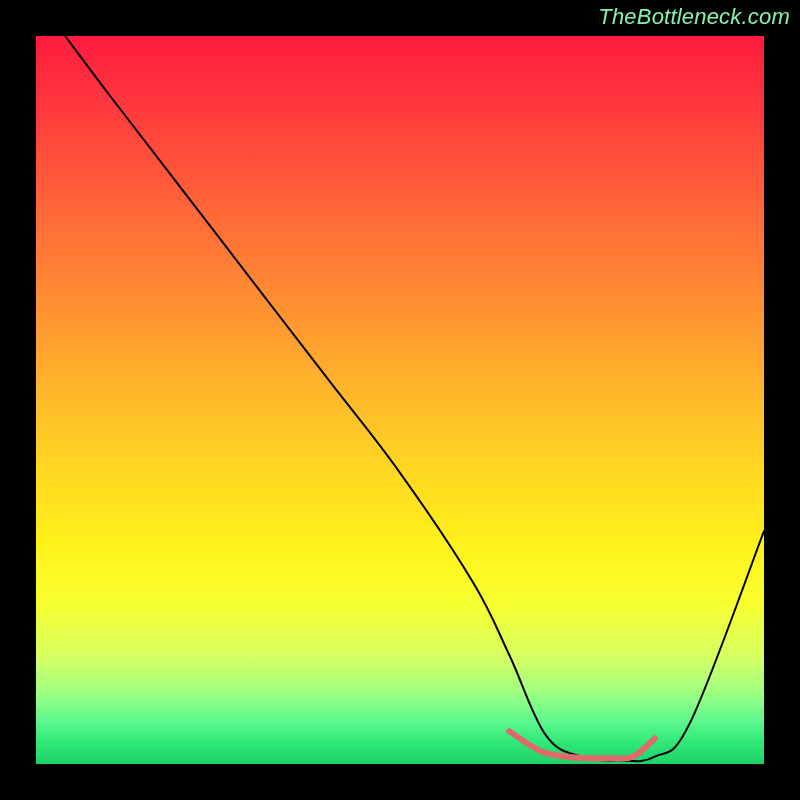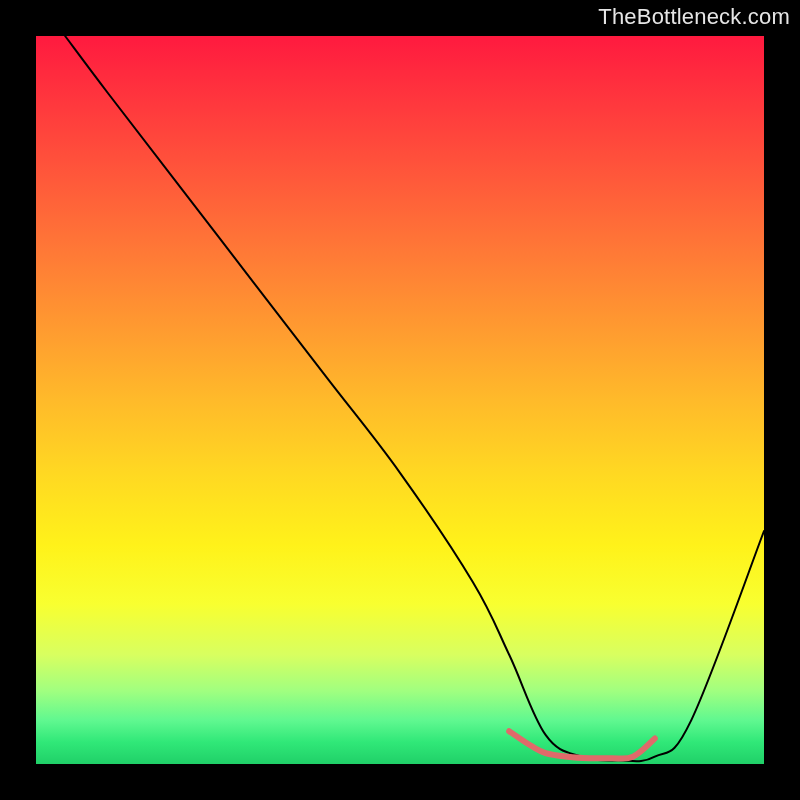--- a/index.html
+++ b/index.html
@@ -38,23 +38,24 @@
       #30e878 97%,
       #20d068 100%
     );
   }
   .watermark {
     position: absolute;
     top: 4px;
     right: 10px;
     font-family: Arial, Helvetica, sans-serif;
     font-size: 22px;
-    color: #e5e5e5;
+    color: #86efac;
     font-weight: 500;
     letter-spacing: 0.2px;
+    font-style: italic;
   }
   svg.curve {
     position: absolute;
     left: 0;
     top: 0;
     width: 728px;
     height: 728px;
     overflow: visible;
   }
 </style>

